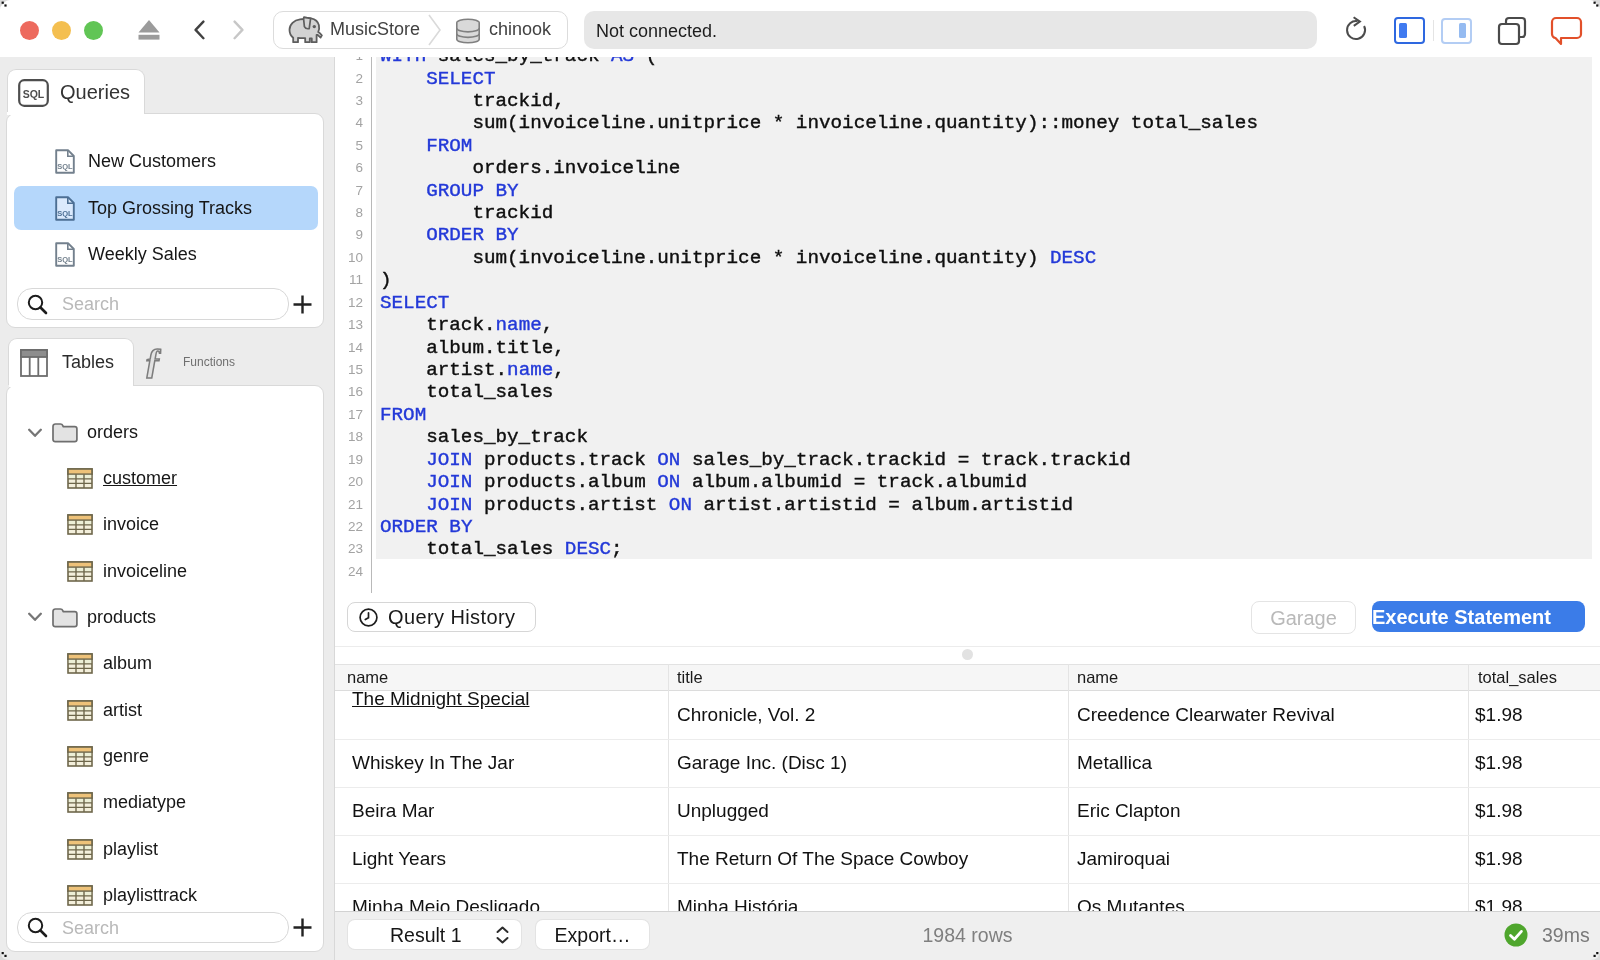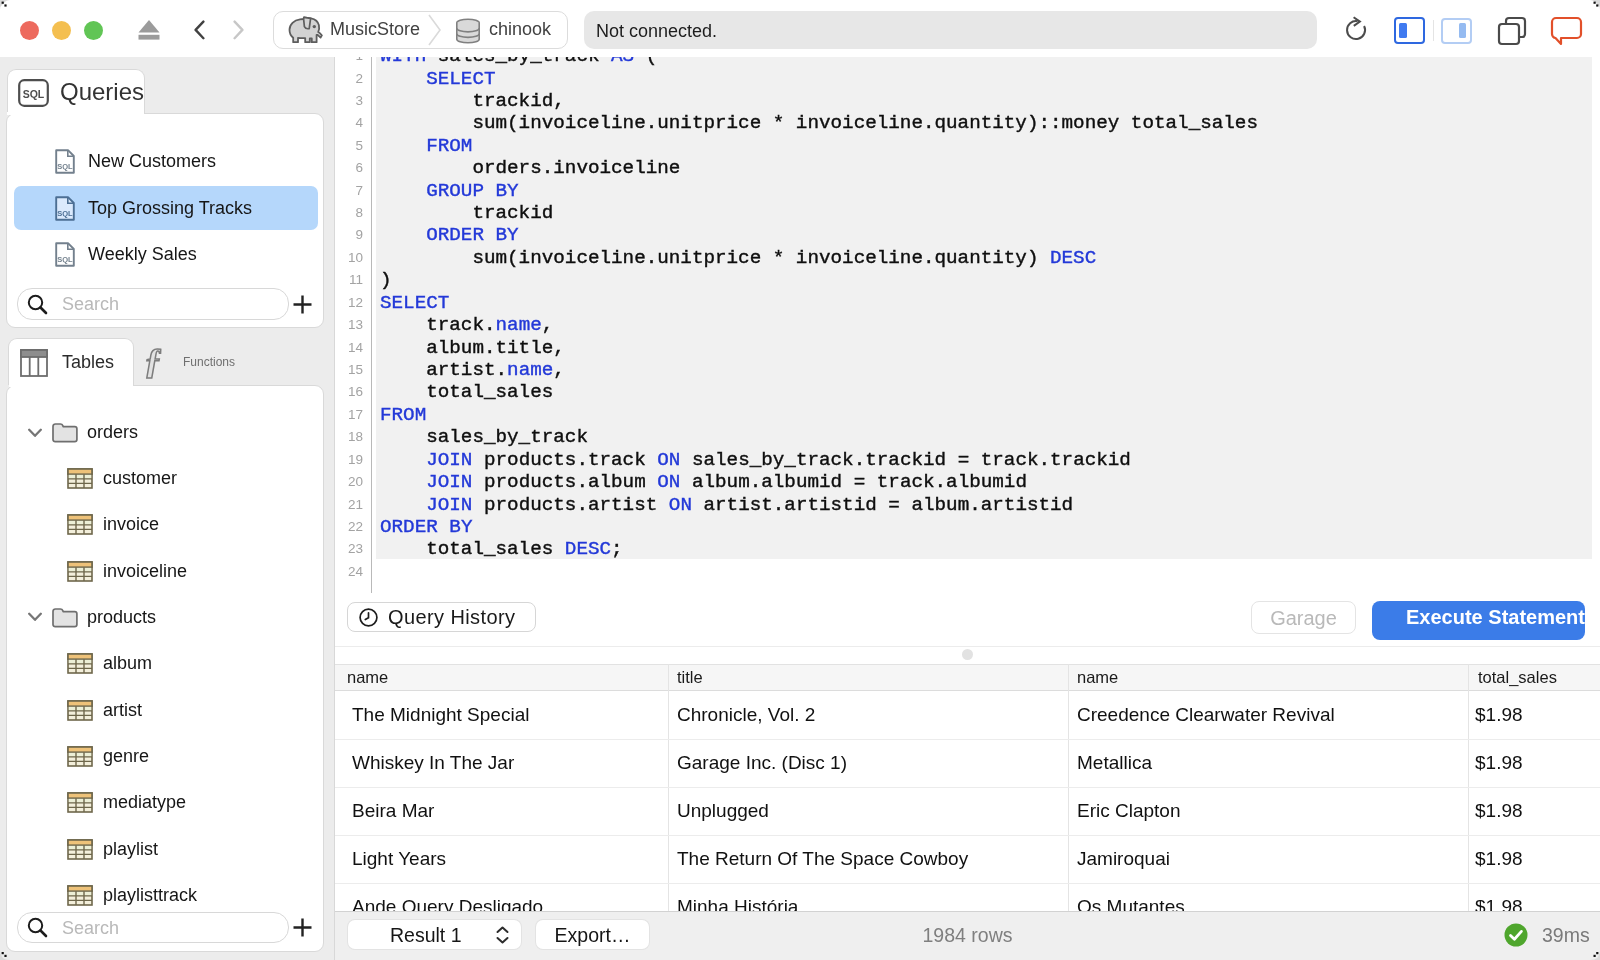--- a/index.html
+++ b/index.html
@@ -53,21 +53,21 @@
 
   <div id="sidebar"></div>
 
   <div class="tab" style="left:7px;top:69px;width:138px;height:45px;"></div>
   <div class="card" style="left:6px;top:113px;width:318px;height:215px;"></div>
   <div class="abs" style="left:7px;top:112px;width:137px;height:3px;background:#fff;"></div>
   <svg class="abs" style="left:18px;top:79px;" width="31" height="28" viewBox="0 0 31 28">
     <rect x="1.2" y="1.2" width="28.6" height="25.6" rx="5" fill="#fff" stroke="#4e4e4e" stroke-width="2.2"></rect>
     <text x="15.5" y="18.5" font-size="10.5" font-weight="bold" fill="#4e4e4e" text-anchor="middle" font-family="Liberation Sans">SQL</text>
   </svg>
-  <div class="abs" style="left:60px;top:69px;height:45px;line-height:46px;font-size:24px;color:#333;">Queries</div>
+  <div class="abs" style="left:60px;top:69px;height:45px;line-height:46px;font-size:20px;color:#333;">Queries</div>
 
   <div class="sel abs" style="left:14px;top:186px;width:304px;height:44px;"></div>
   <svg class="abs" style="left:55px;top:149px;" width="20" height="25" viewBox="0 0 20 25">
     <path d="M1.2 1.2 L13 1.2 L18.8 7 L18.8 23.8 L1.2 23.8 Z" fill="#fff" stroke="#73808d" stroke-width="1.9" stroke-linejoin="round"></path>
     <path d="M12.8 1.4 L12.8 7.2 L18.6 7.2" fill="none" stroke="#73808d" stroke-width="1.6"></path>
     <text x="10" y="20" font-size="7.5" font-weight="bold" fill="#73808d" text-anchor="middle" font-family="Liberation Sans">SQL</text>
   </svg>
   <div class="srow" style="left:88px;top:149px;line-height:25px;">New Customers</div>
   <svg class="abs" style="left:55px;top:196px;" width="20" height="25" viewBox="0 0 20 25">
     <path d="M1.2 1.2 L13 1.2 L18.8 7 L18.8 23.8 L1.2 23.8 Z" fill="#dbeafd" stroke="#4c6f94" stroke-width="1.9" stroke-linejoin="round"></path>
@@ -112,21 +112,21 @@
   <svg class="abs" style="left:52px;top:422px;" width="26" height="21" viewBox="0 0 26 21">
     <path d="M1 4.5 C1 3 2 2 3.4 2 L8.4 2 C9.6 2 10.4 2.6 10.8 3.6 L11.1 4.6 L22.7 4.6 C24 4.6 24.9 5.5 24.9 6.8 L24.9 17.5 C24.9 18.8 24 19.6 22.7 19.6 L3.2 19.6 C1.9 19.6 1 18.8 1 17.5 Z" fill="#e3e3e3" stroke="#6f6f6f" stroke-width="1.7" stroke-linejoin="round"></path>
   </svg>
   <div class="srow" style="left:87px;top:420px;line-height:25px;">orders</div>
   <svg class="abs" style="left:67px;top:468px;" width="26" height="21" viewBox="0 0 26 21">
     <rect x="1" y="1" width="24" height="19" fill="#f3efdb" stroke="#6e674b" stroke-width="1.6"></rect>
     <rect x="1" y="1" width="24" height="5.2" fill="#eec279" stroke="#6e674b" stroke-width="1.6"></rect>
     <rect x="1.8" y="6.8" width="22.4" height="4.2" fill="#ecefd6"></rect>
     <path d="M9 6.2 L9 20 M17 6.2 L17 20 M1 10.9 L25 10.9 M1 15.4 L25 15.4" stroke="#6e674b" stroke-width="1.4"></path>
   </svg>
-  <div class="srow" style="left:103px;top:466px;line-height:25px;">customer</div>
+  <div class="srow" style="left:103px;top:466px;line-height:25px;text-decoration:underline;">customer</div>
   <svg class="abs" style="left:67px;top:514px;" width="26" height="21" viewBox="0 0 26 21">
     <rect x="1" y="1" width="24" height="19" fill="#f3efdb" stroke="#6e674b" stroke-width="1.6"></rect>
     <rect x="1" y="1" width="24" height="5.2" fill="#eec279" stroke="#6e674b" stroke-width="1.6"></rect>
     <rect x="1.8" y="6.8" width="22.4" height="4.2" fill="#ecefd6"></rect>
     <path d="M9 6.2 L9 20 M17 6.2 L17 20 M1 10.9 L25 10.9 M1 15.4 L25 15.4" stroke="#6e674b" stroke-width="1.4"></path>
   </svg>
   <div class="srow" style="left:103px;top:512px;line-height:25px;">invoice</div>
   <svg class="abs" style="left:67px;top:561px;" width="26" height="21" viewBox="0 0 26 21">
     <rect x="1" y="1" width="24" height="19" fill="#f3efdb" stroke="#6e674b" stroke-width="1.6"></rect>
     <rect x="1" y="1" width="24" height="5.2" fill="#eec279" stroke="#6e674b" stroke-width="1.6"></rect>
@@ -299,55 +299,55 @@
     </svg>
   </div>
 
   <div class="btn" style="left:347px;top:602px;width:189px;height:30px;background:#fff;border:1px solid #d6d6d6;"></div>
   <svg class="abs" style="left:359px;top:608px;" width="19" height="19" viewBox="0 0 19 19">
     <circle cx="9.5" cy="9.5" r="8.4" fill="none" stroke="#1d1d1d" stroke-width="1.7"></circle>
     <path d="M9.5 4.8 L9.5 9.8 L6.3 11.6" fill="none" stroke="#1d1d1d" stroke-width="1.7" stroke-linecap="round"></path>
   </svg>
   <div class="abs" style="left:388px;top:602px;height:30px;line-height:31px;font-size:20px;letter-spacing:0.4px;color:#1a1a1a;">Query History</div>
   <div class="btn" style="left:1251px;top:601px;width:105px;height:33px;background:#fff;border:1px solid #e4e4e4;text-align:center;line-height:32px;color:#b9b9b9;font-size:20px;">Garage</div>
-  <div class="btn" style="left:1372px;top:601px;width:213px;height:39px;background:#3b7ce8;text-align:right;line-height:33px;color:#fff;font-size:20px;font-weight:bold;">Execute Statement</div>
+  <div class="btn" style="left:1372px;top:601px;width:213px;height:31px;background:#3b7ce8;text-align:left;line-height:33px;color:#fff;font-size:20px;font-weight:bold;">Execute Statement</div>
 
   <div class="abs" style="left:335px;top:646px;width:1265px;height:1px;background:#ececec;"></div>
   <div class="abs" style="left:962px;top:649px;width:11px;height:11px;border-radius:50%;background:#e2e2e2;"></div>
 
   <div id="results">
     <div class="abs" style="left:0;top:14.5px;width:1265px;height:27px;background:#f6f6f6;border-top:1px solid #e2e2e2;border-bottom:1px solid #dcdcdc;"></div>
     <div class="colline" style="left:332.5px;"></div>
     <div class="colline" style="left:732.5px;"></div>
     <div class="colline" style="left:1133px;"></div>
     <div class="hcell" style="left:12px;top:15px;">name</div>
     <div class="hcell" style="left:342px;top:15px;">title</div>
     <div class="hcell" style="left:742px;top:15px;">name</div>
     <div class="hcell" style="left:1143px;top:15px;">total_sales</div>
     <div class="abs" style="left:0;top:89.5px;width:1265px;height:1px;background:#ececec;"></div>
     <div class="abs" style="left:0;top:137.5px;width:1265px;height:1px;background:#ececec;"></div>
     <div class="abs" style="left:0;top:185.5px;width:1265px;height:1px;background:#ececec;"></div>
     <div class="abs" style="left:0;top:233.5px;width:1265px;height:1px;background:#ececec;"></div>
-    <div class="cell" style="left:17px;top:42px;">The Midnight Special</div>
+    <div class="cell" style="left:17px;top:26px;text-decoration:underline;">The Midnight Special</div>
     <div class="cell" style="left:342px;top:42px;text-align:right;">Chronicle, Vol. 2</div>
     <div class="cell" style="left:742px;top:42px;">Creedence Clearwater Revival</div>
     <div class="cell" style="left:1140px;top:42px;">$1.98</div>
     <div class="cell" style="left:17px;top:90px;">Whiskey In The Jar</div>
     <div class="cell" style="left:342px;top:90px;">Garage Inc. (Disc 1)</div>
     <div class="cell" style="left:742px;top:90px;">Metallica</div>
     <div class="cell" style="left:1140px;top:90px;">$1.98</div>
     <div class="cell" style="left:17px;top:138px;">Beira Mar</div>
     <div class="cell" style="left:342px;top:138px;">Unplugged</div>
     <div class="cell" style="left:742px;top:138px;">Eric Clapton</div>
     <div class="cell" style="left:1140px;top:138px;">$1.98</div>
     <div class="cell" style="left:17px;top:186px;">Light Years</div>
     <div class="cell" style="left:342px;top:186px;">The Return Of The Space Cowboy</div>
     <div class="cell" style="left:742px;top:186px;">Jamiroquai</div>
     <div class="cell" style="left:1140px;top:186px;">$1.98</div>
-    <div class="cell" style="left:17px;top:234px;">Ande Query Desligado</div>
+    <div class="cell" style="left:17px;top:234px;">Minha Meio Desligado</div>
     <div class="cell" style="left:342px;top:234px;">Minha História</div>
     <div class="cell" style="left:742px;top:234px;">Os Mutantes</div>
     <div class="cell" style="left:1140px;top:234px;">$1.98</div>
   </div>
 
   <div id="statusbar">
     <div class="sbtn" style="left:13px;width:173px;"></div>
     <div class="abs" style="left:55px;top:8px;height:29px;line-height:30px;font-size:19.5px;color:#161616;">Result 1</div>
     <svg class="abs" style="left:160px;top:14px;" width="15" height="18" viewBox="0 0 15 18">
       <path d="M2.5 6 L7.5 1.5 L12.5 6 M2.5 12 L7.5 16.5 L12.5 12" fill="none" stroke="#2c2c2c" stroke-width="2" stroke-linecap="round" stroke-linejoin="round"></path>

